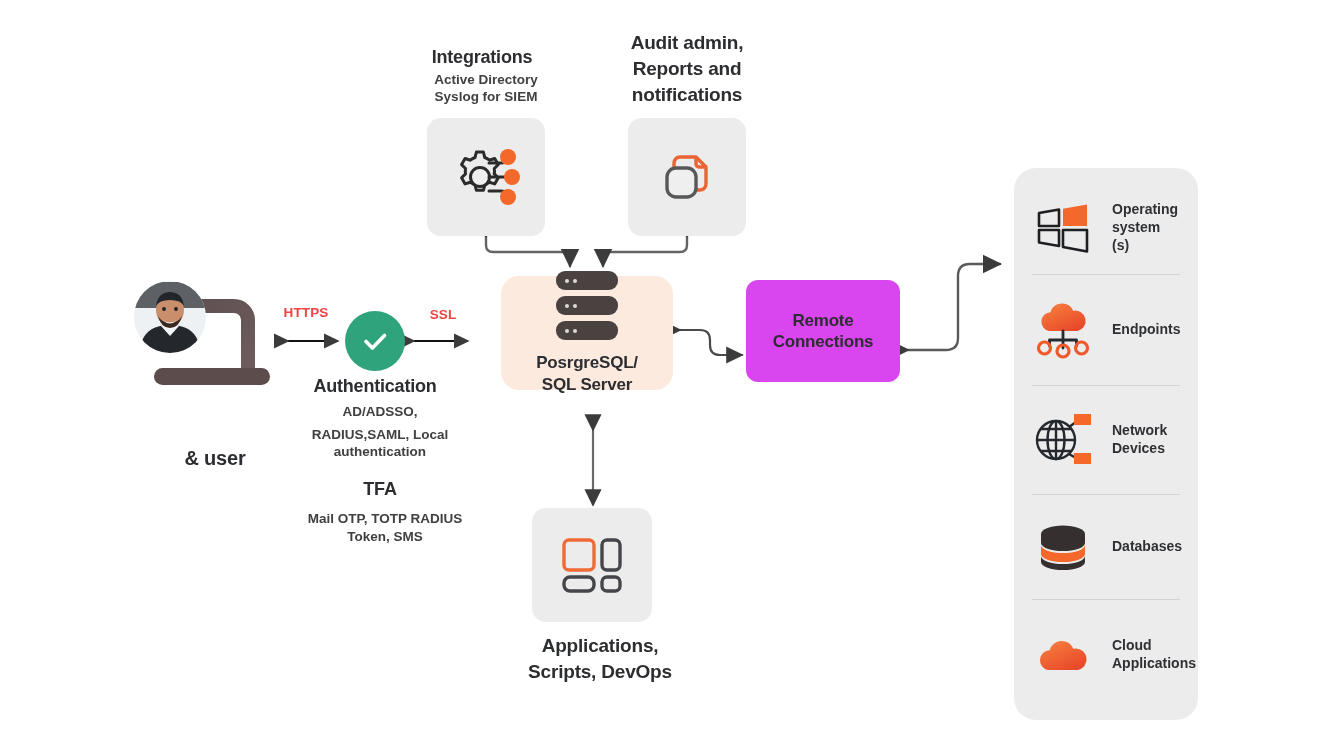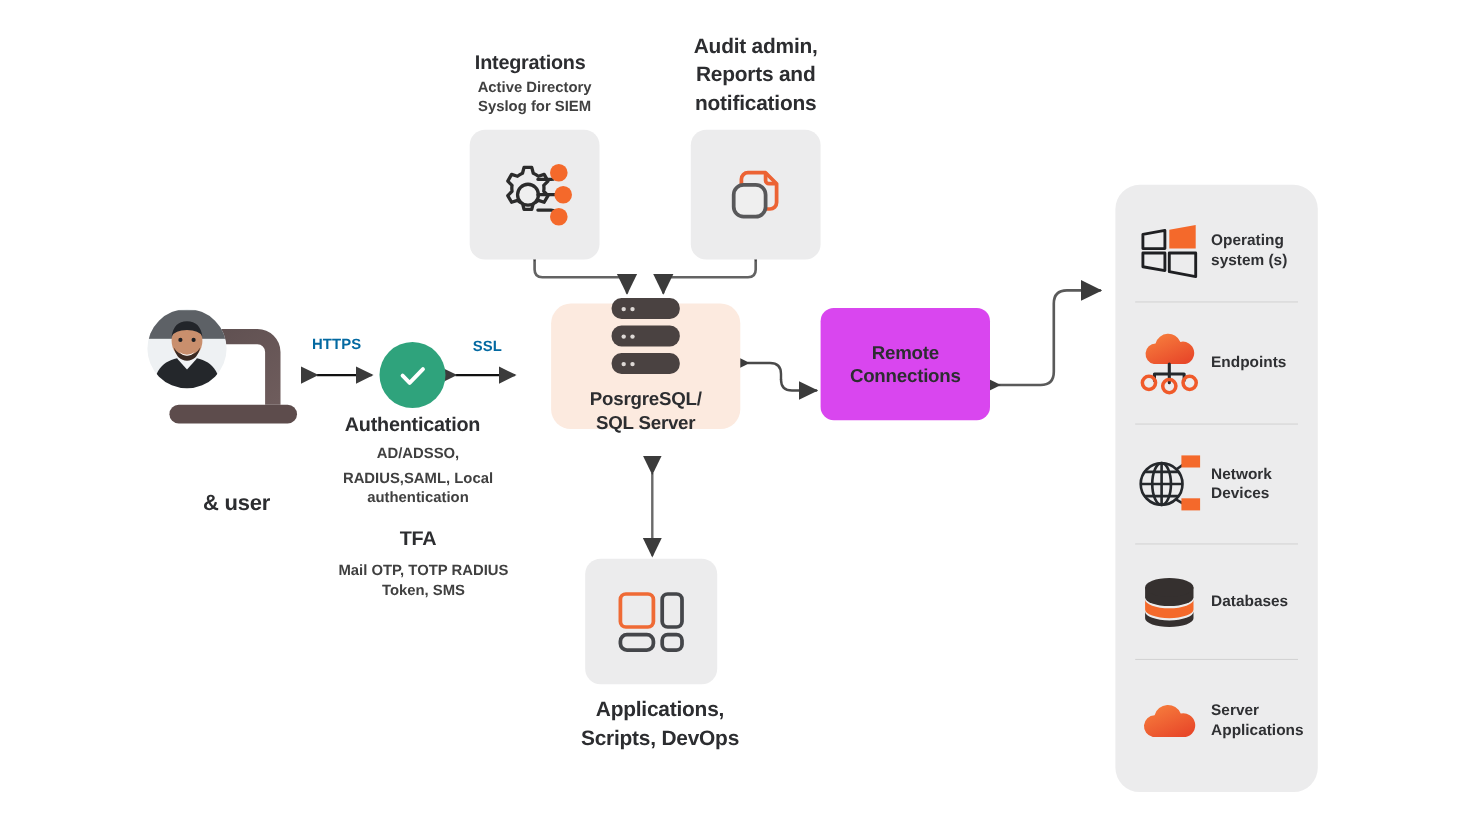--- a/index.html
+++ b/index.html
@@ -23,21 +23,21 @@
     letter-spacing:-0.2px;
   }
   .sub-purple {
     color:#404040;
     font-weight:700;
     text-align:center;
     line-height:1.32;
     font-size:13.5px;
   }
   .proto-label {
-    color:#0369a1;
+    color:#ef4444;
     font-weight:700;
     font-size:13.5px;
     text-align:center;
     letter-spacing:0.1px;
   }
 
   
   .tile {
     background:#ececed;
     border-radius:14px;
@@ -74,21 +74,21 @@
   .srv-dot { width:4px; height:4px; border-radius:50%; background:#ded9d6; }
 
   
   .panel {
     background:#ececed;
     border-radius:22px;
   }
   .panel-row {
     display:flex;
     align-items:center;
-    gap:7px;
+    gap:18px;
   }
   .panel-label {
     font-size:14px;
     font-weight:700;
     color:#2f3033;
     line-height:1.28;
   }
   .panel-div {
     height:1px;
     background:#d3d3d4;
@@ -347,19 +347,19 @@
           <defs>
             <linearGradient id="cg2" x1="0" y1="0" x2="0.7" y2="1">
               <stop offset="0%" stop-color="#f8833f"></stop>
               <stop offset="100%" stop-color="#e8492a"></stop>
             </linearGradient>
           </defs>
           <path d="M14,38 a10,10 0 0 1 1.6,-19.8 a12.6,12.6 0 0 1 23.8,-1.5 a10.5,10.5 0 0 1 4.6,21.3 z" fill="url(#cg2)"></path>
         </svg>
       </div>
       <div>
-        <div class="panel-label">Server</div>
+        <div class="panel-label">Cloud</div>
         <div class="panel-label">Applications</div>
       </div>
     </div>
 
   </div>
 </div>
 
 </body></html>

